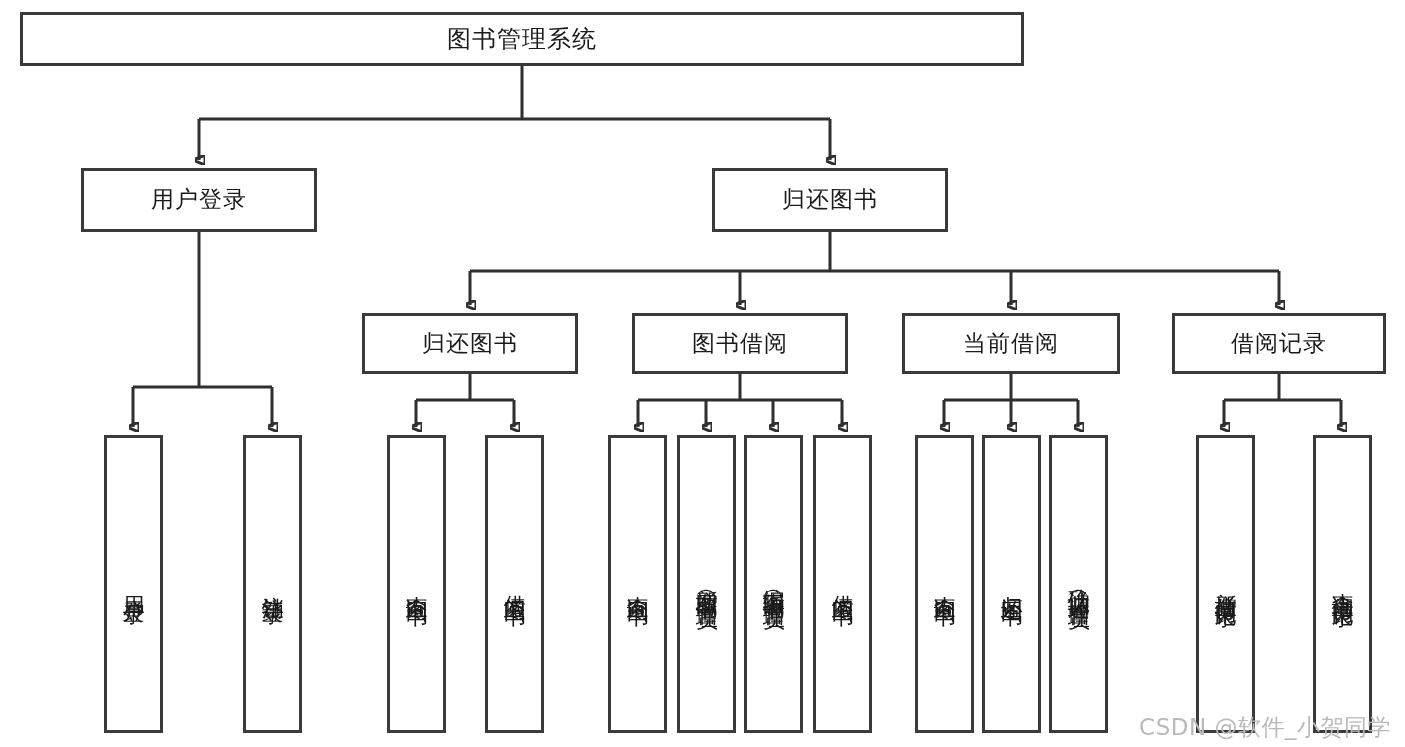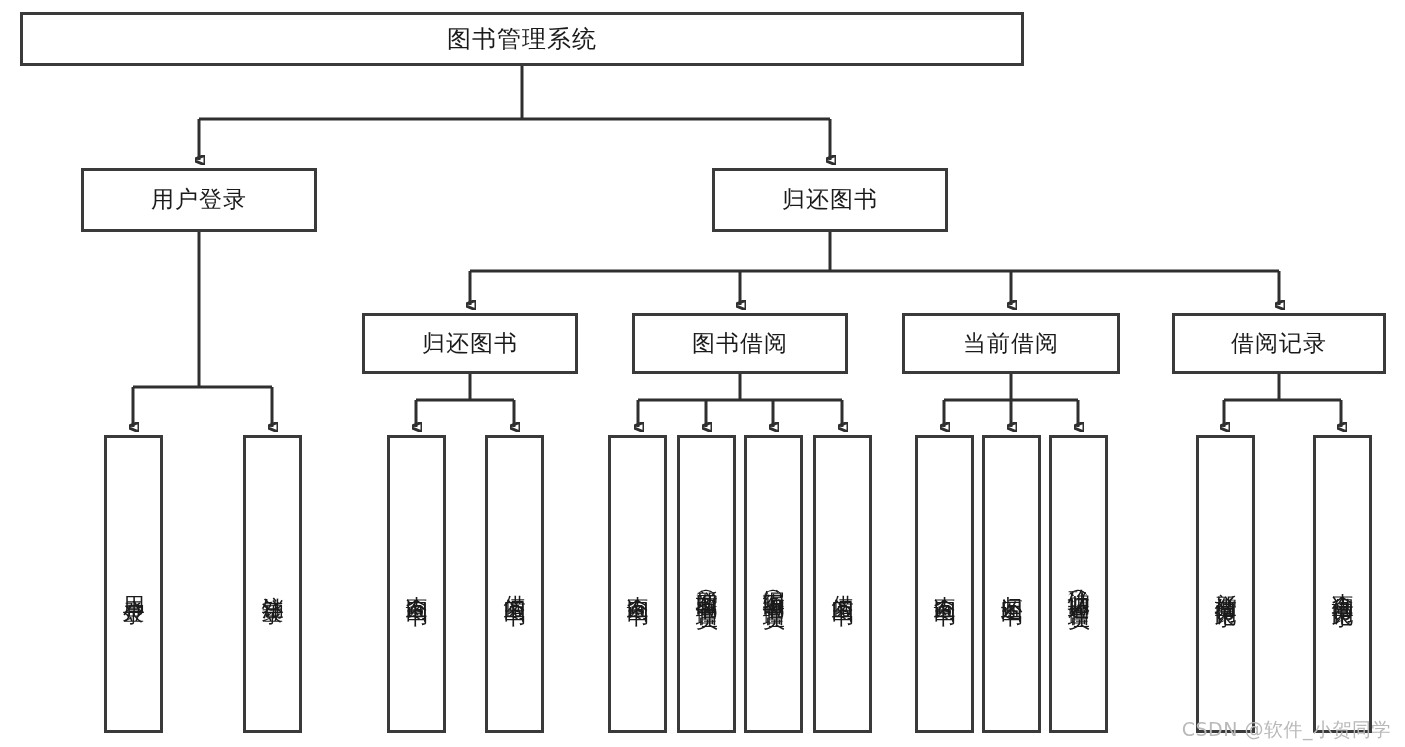--- a/index.html
+++ b/index.html
@@ -59,21 +59,21 @@
   }
   svg.links path, svg.links line {
     stroke: #2f2f2f;
     stroke-width: 3;
     fill: none;
   }
   .watermark {
     position: absolute;
     right: 14px;
     bottom: 4px;
-    font-size: 19px;
+    font-size: 23px;
     color: #b9b9b9;
     letter-spacing: 0.5px;
     white-space: nowrap;
   }
 </style>
 </head>
 <body>
 
 <div id="canvas">
 

